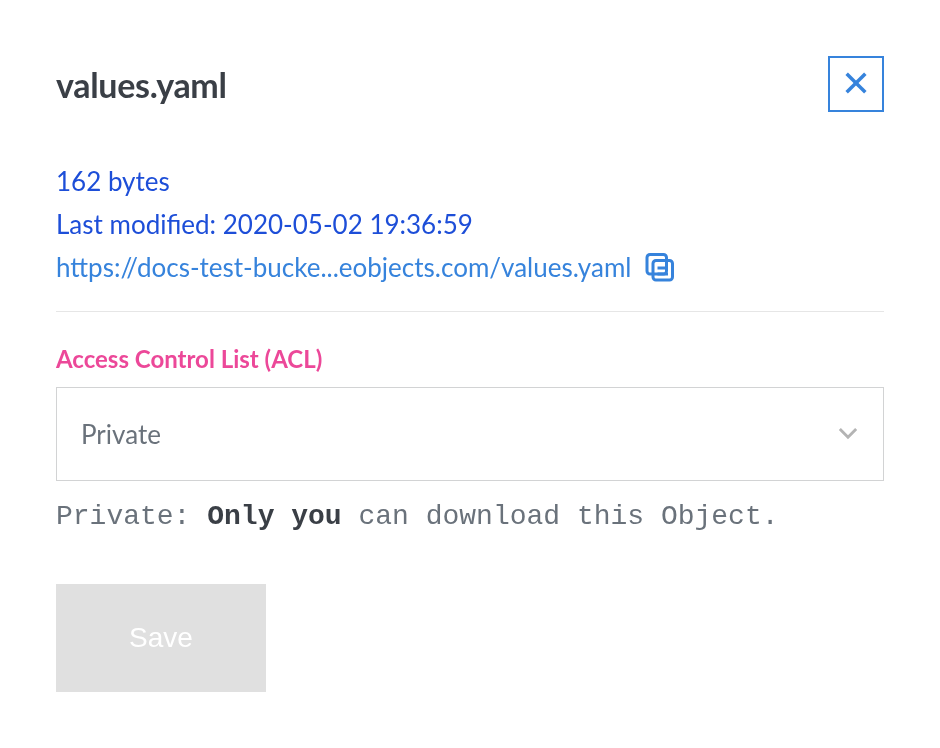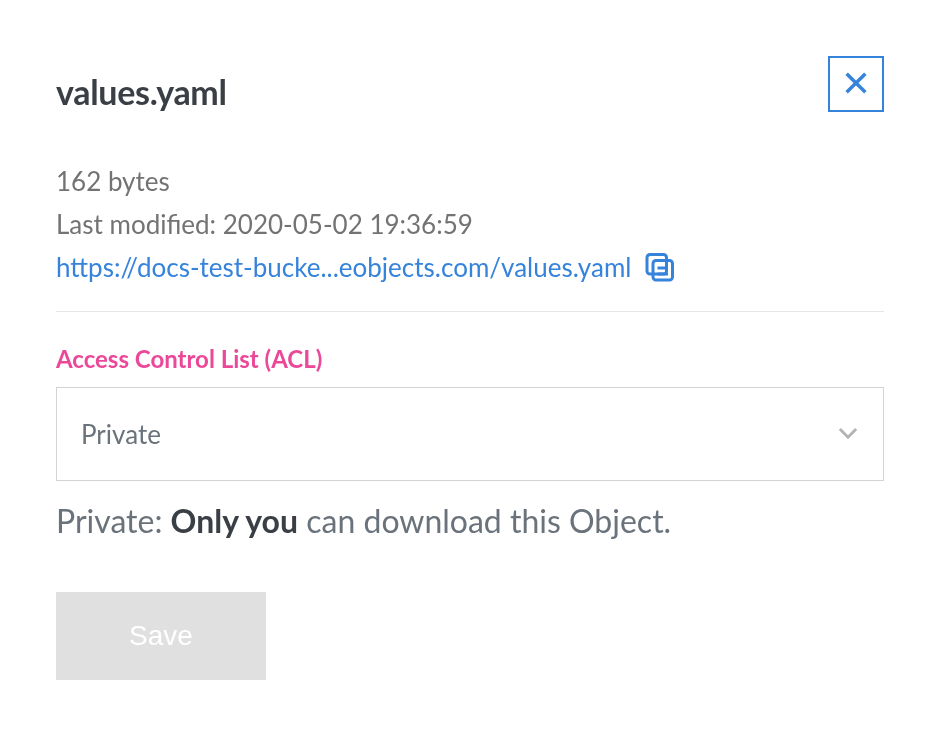--- a/index.html
+++ b/index.html
@@ -11,21 +11,21 @@
       font-family: -apple-system, BlinkMacSystemFont, "Segoe UI", "Lato", sans-serif;
       background: #fff;
       width: 940px;
       height: 748px;
       padding: 56px;
       color: #3a3f46;
     }
     .header-row {
       display: flex;
       justify-content: space-between;
-      align-items: flex-end;
+      align-items: center;
       margin-bottom: 50px;
     }
     .title {
       font-size: 34px;
       font-weight: 700;
       color: #3a3f46;
       letter-spacing: -0.3px;
     }
     .close-btn {
       width: 56px;
@@ -40,21 +40,21 @@
     }
     .close-btn svg {
       width: 28px;
       height: 28px;
       stroke: #3683dc;
       stroke-width: 3;
     }
     .meta-text {
       font-size: 26px;
       font-weight: 400;
-      color: #737373;
+      color: #1d4ed8;
       line-height: 1.5;
       margin-bottom: 4px;
     }
     .url-row {
       display: flex;
       align-items: center;
       gap: 10px;
       margin-top: 4px;
     }
     .url-link {
@@ -113,33 +113,34 @@
       pointer-events: none;
     }
     .chevron svg {
       width: 28px;
       height: 28px;
       stroke: #b4b4b4;
       stroke-width: 2.5;
       fill: none;
     }
     .helper-text {
-      font-size: 32px;
+      font-size: 28px;
       color: #6a727b;
       margin-top: 20px;
       font-weight: 400;
+      font-family: Liberation Mono, monospace;
     }
     .helper-text strong {
       font-weight: 700;
       color: #3a3f46;
     }
     .save-btn {
       margin-top: 52px;
       width: 210px;
-      height: 88px;
+      height: 108px;
       background: #e0e0e0;
       color: #fff;
       border: none;
       font-size: 28px;
       font-weight: 400;
       cursor: pointer;
     }
   </style>
 </head>
 <body>

